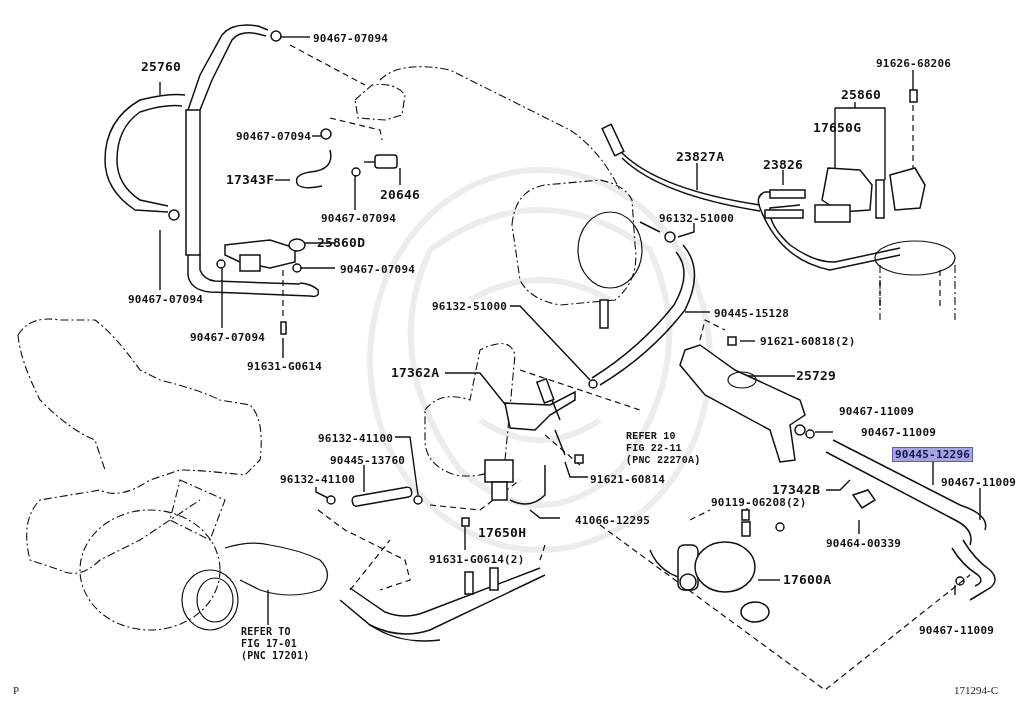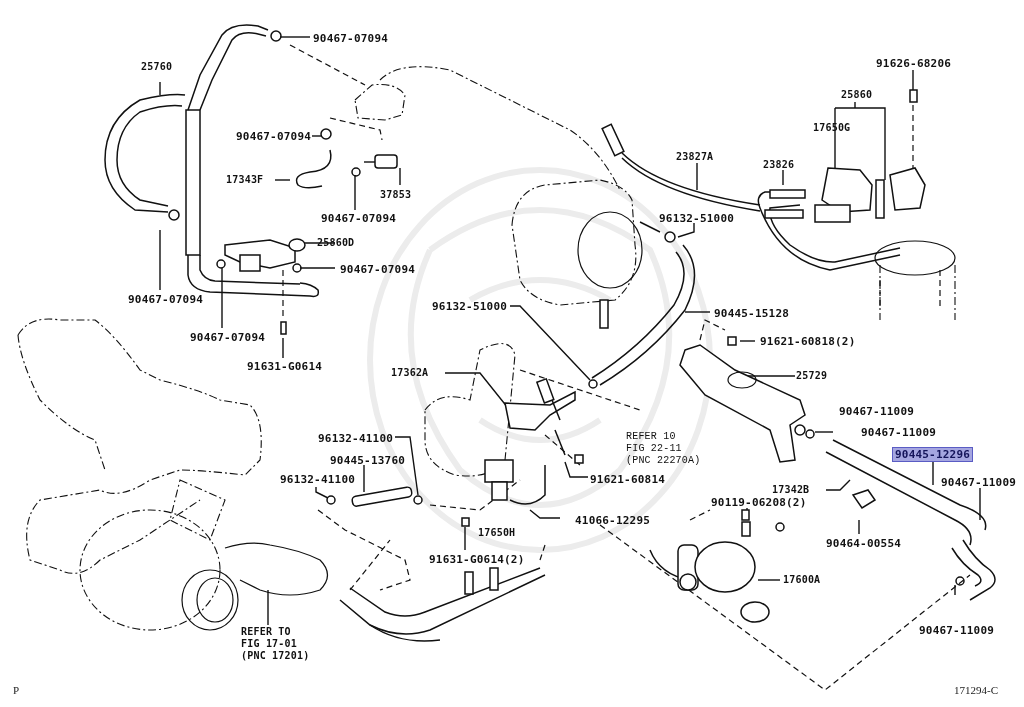--- a/index.html
+++ b/index.html
@@ -1,21 +1,21 @@
 <!DOCTYPE html>
 <html><head>
 <meta charset="utf-8">
 <style>
   html, body { margin:0; padding:0; background:#ffffff; }
   body { width:1024px; height:707px; position:relative; overflow:hidden; font-family:"Liberation Mono","DejaVu Sans Mono",monospace; }
   #diagram { position:absolute; left:0; top:0; width:1024px; height:707px; }
   .lbl { position:absolute; font-family:"DejaVu Sans Mono","Liberation Mono",monospace; font-weight:bold; font-size:11px; color:#111; white-space:nowrap; letter-spacing:0.2px; line-height:13px; cursor:pointer; }
-  .lbl.big { font-size:10px; }
+  .lbl.big { font-size:13px; }
   .lbl.note { font-size:10px; font-weight:bold; line-height:12px; white-space:pre; cursor:default; }
-  .lbl.thin { font-weight:normal; font-family:"Liberation Mono",monospace; }
+  .lbl.thin { font-weight:bold; font-family:"Liberation Mono",monospace; }
   .lbl.hl { background:rgba(110,112,205,0.62); outline:1px solid #5a5cc4; padding:0 2px; color:#14145a; }
   .corner { position:absolute; font-family:"Liberation Serif",serif; font-size:11px; color:#222; }
   svg .ln { stroke:#111; stroke-width:1.4; fill:none; }
   svg .ld { stroke:#111; stroke-width:1.2; fill:none; }
   svg .dash { stroke:#111; stroke-width:1.2; fill:none; stroke-dasharray:6 4; }
   svg .dash2 { stroke:#111; stroke-width:1.1; fill:none; stroke-dasharray:8 3 2 3; }
   svg .part { stroke:#111; stroke-width:1.5; fill:#fff; }
   svg .hose { stroke:#111; stroke-width:1.5; fill:none; }
   svg .wm { stroke:#ececec; stroke-width:6; fill:none; }
 </style>
@@ -234,21 +234,21 @@
     <ellipse class="ld" cx="215" cy="600" rx="18" ry="22"></ellipse>
     <path class="dash2" d="M180 480 L225 500 L210 540 L170 520 Z"></path>
     <path class="ld" d="M225 548 Q250 540 270 545 Q300 550 320 560 Q335 575 320 590 Q290 600 260 590 L240 580"></path>
   </g>
 </svg>
 
 <div class="lbl big" style="left:141px;top:60px">25760</div>
 <div class="lbl" style="left:313px;top:32px">90467-07094</div>
 <div class="lbl" style="left:236px;top:130px">90467-07094</div>
 <div class="lbl big" style="left:226px;top:173px">17343F</div>
-<div class="lbl big" style="left:380px;top:188px">37853</div>
+<div class="lbl big" style="left:380px;top:188px">20646</div>
 <div class="lbl" style="left:321px;top:212px">90467-07094</div>
 <div class="lbl big" style="left:317px;top:236px">25860D</div>
 <div class="lbl" style="left:340px;top:263px">90467-07094</div>
 <div class="lbl" style="left:128px;top:293px">90467-07094</div>
 <div class="lbl" style="left:190px;top:331px">90467-07094</div>
 <div class="lbl" style="left:247px;top:360px">91631-G0614</div>
 
 <div class="lbl" style="left:876px;top:57px">91626-68206</div>
 <div class="lbl big" style="left:841px;top:88px">25860</div>
 <div class="lbl big" style="left:813px;top:121px">17650G</div>
@@ -260,21 +260,21 @@
 <div class="lbl" style="left:760px;top:335px">91621-60818(2)</div>
 <div class="lbl big" style="left:796px;top:369px">25729</div>
 <div class="lbl big" style="left:391px;top:366px">17362A</div>
 
 <div class="lbl" style="left:839px;top:405px">90467-11009</div>
 <div class="lbl" style="left:861px;top:426px">90467-11009</div>
 <div class="lbl hl" style="left:893px;top:448px">90445-12296</div>
 <div class="lbl" style="left:941px;top:476px">90467-11009</div>
 <div class="lbl big" style="left:772px;top:483px">17342B</div>
 <div class="lbl" style="left:711px;top:496px">90119-06208(2)</div>
-<div class="lbl" style="left:826px;top:537px">90464-00554</div>
+<div class="lbl" style="left:826px;top:537px">90464-00339</div>
 <div class="lbl big" style="left:783px;top:573px">17600A</div>
 <div class="lbl" style="left:919px;top:624px">90467-11009</div>
 
 <div class="lbl" style="left:318px;top:432px">96132-41100</div>
 <div class="lbl" style="left:330px;top:454px">90445-13760</div>
 <div class="lbl" style="left:280px;top:473px">96132-41100</div>
 <div class="lbl" style="left:590px;top:473px">91621-60814</div>
 <div class="lbl big" style="left:478px;top:526px">17650H</div>
 <div class="lbl" style="left:575px;top:514px">41066-12295</div>
 <div class="lbl" style="left:429px;top:553px">91631-G0614(2)</div>

